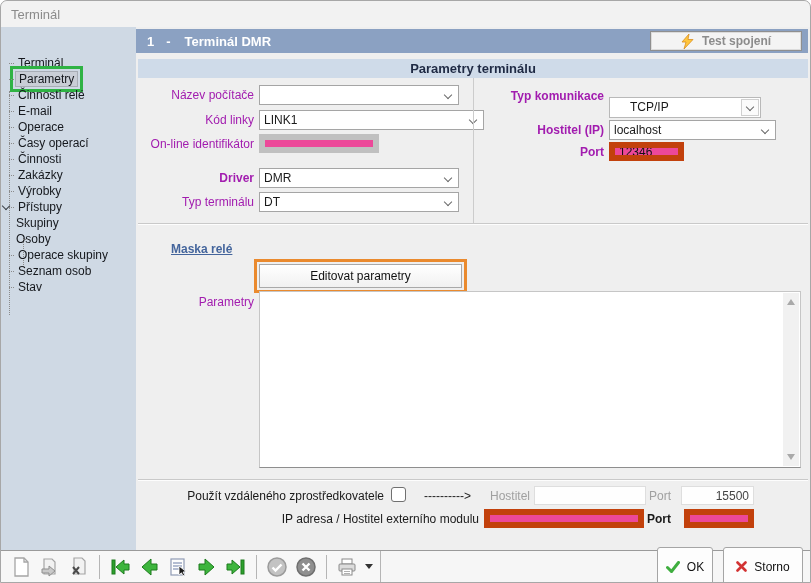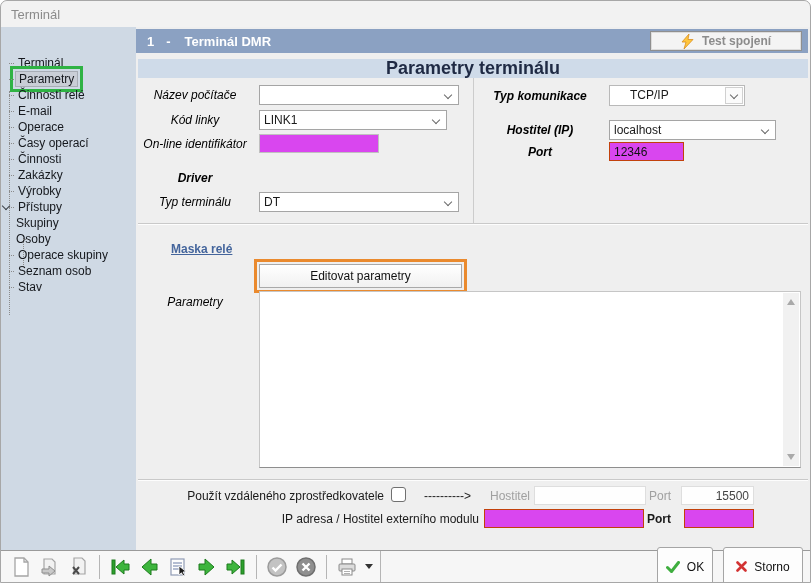--- a/index.html
+++ b/index.html
@@ -45,41 +45,41 @@
   .header-bar .dash { margin-left:12px; }
   .header-bar .rectitle { margin-left:14px; }
   .test-btn {
     position:absolute; right:6px; top:2px; width:152px; height:20px;
     background:#f4f4f4; border:1px solid #8f8f8f; box-shadow:inset 0 0 0 1px #dcdcdc;
     color:#8c8c8c; font-weight:bold; font-size:12px;
     display:flex; align-items:center; justify-content:center; gap:8px; cursor:pointer;
   }
   .group-header {
     position:absolute; top:32px; left:2px; width:670px; height:19px; background:#cfdbe9;
-    text-align:center; line-height:19px; font-weight:bold; color:#1f2a44; font-size:18px;
-  }
-  .lbl { position:absolute; width:118px; text-align:center; color:#000000; line-height:14px;font-style:italic; }
+    text-align:center; line-height:19px; font-weight:bold; color:#1f2a44; font-size:13px;
+  }
+  .lbl { position:absolute; width:118px; text-align:right; color:#a21caf; line-height:14px; }
   .lbl.b { font-weight:bold; }
   .rlbl { position:absolute; text-align:right; line-height:14px; }
   .combo {
     position:absolute; background:#fff; border:1px solid #a5a5a5; height:20px;
     padding:2px 20px 0 4px; cursor:pointer;
   }
   .combo .chev {
     position:absolute; right:7px; top:6px; width:6px; height:6px;
     border-right:1.4px solid #6a6a6a; border-bottom:1.4px solid #6a6a6a; transform:rotate(45deg);
   }
   .combo.flat { border:1px solid #b9b9b9; height:21px; padding-right:24px; }
   .combo.flat .chevbtn {
     position:absolute; right:1px; top:1px; width:18px; height:17px;
     border:1px solid #d0d0d0; background:#fbfbfb;
   }
   .combo.flat .chevbtn .chev { right:5px; top:4px; }
   .tinput {
-    position:absolute; background:#d946ef; border:1px solid #c2410c; height:19px;
+    position:absolute; background:#ec4899; border:6px solid #c2410c; height:19px;
     font-family:"Liberation Sans",sans-serif; font-size:12px; padding:0 4px; color:#111;
   }
   .tinput.dim { border:1px solid #dedede; background:#fefefe; }
   .sep { position:absolute; left:2px; width:670px; height:2px; border-top:1px solid #c9c9c9; border-bottom:1px solid #fdfdfd; }
   .vdiv { position:absolute; left:337px; top:51px; height:145px; width:1px; background:#cccccc; }
   .link { position:absolute; left:35px; top:215px; color:#44659c; font-weight:bold; text-decoration:underline; cursor:pointer; }
   .edit-btn {
     position:absolute; left:123px; top:237px; width:203px; height:24px;
     background:linear-gradient(#ffffff,#f1f1f1); border:1px solid #a9a9a9; font-size:12px; color:#111;
     cursor:pointer; outline:3px solid #ea8a2e; outline-offset:2px;
@@ -162,44 +162,47 @@
       </div>
 
       <div class="group-header">Parametry terminálu</div>
 
       <div class="lbl" style="top:61px; left:0;">Název počítače</div>
       <div class="combo" style="top:58px; left:123px; width:200px;">
         <span></span><span class="chev"></span>
       </div>
 
       <div class="lbl" style="top:86px; left:0;">Kód linky</div>
-      <div class="combo" style="top:83px; left:123px; width:188px;">
+      <div class="combo" style="top:83px; left:123px; width:225px;">
         <span>LINK1</span><span class="chev"></span>
       </div>
 
       <div class="lbl" style="top:110px; left:0;">On-line identifikátor</div>
       <input class="tinput" style="top: 107px; left: 123px; width: 120px; border-color: rgb(192, 192, 192);" value="">
 
       <div class="lbl b" style="top:62px; left:340px; width:128px;">Typ komunikace</div>
-      <div class="combo flat" style="top:58px; left:473px; width:136px;padding-left:20px;">
+      <div class="combo flat" style="top:70px; left:473px; width:152px;padding-left:20px;">
         <span>TCP/IP</span>
         <span class="chevbtn">
             <span class="chev"></span>
           </span>
       </div>
 
       <div class="lbl b" style="top:96px; left:340px; width:128px;">Hostitel (IP)</div>
       <div class="combo" style="top:93px; left:473px; width:167px;">
         <span>localhost</span><span class="chev"></span>
       </div>
 
       <div class="lbl b" style="top:118px; left:340px; width:128px;">Port</div>
       <input class="tinput" style="top: 115px; left: 473px; width: 75px;" value="12346">
 
       <div class="lbl b" style="top:144px; left:0;">Driver</div>
+      <div class="combo" style="top:141px; left:123px; width:200px;">
+        <span>DMR</span><span class="chev"></span>
+      </div>
 
       <div class="lbl" style="top:168px; left:0;">Typ terminálu</div>
       <div class="combo" style="top:165px; left:123px; width:200px;">
         <span>DT</span><span class="chev"></span>
       </div>
 
       <div class="vdiv"></div>
       <div class="sep" style="top:196px;"></div>
 
       <a class="link">Maska relé</a>

